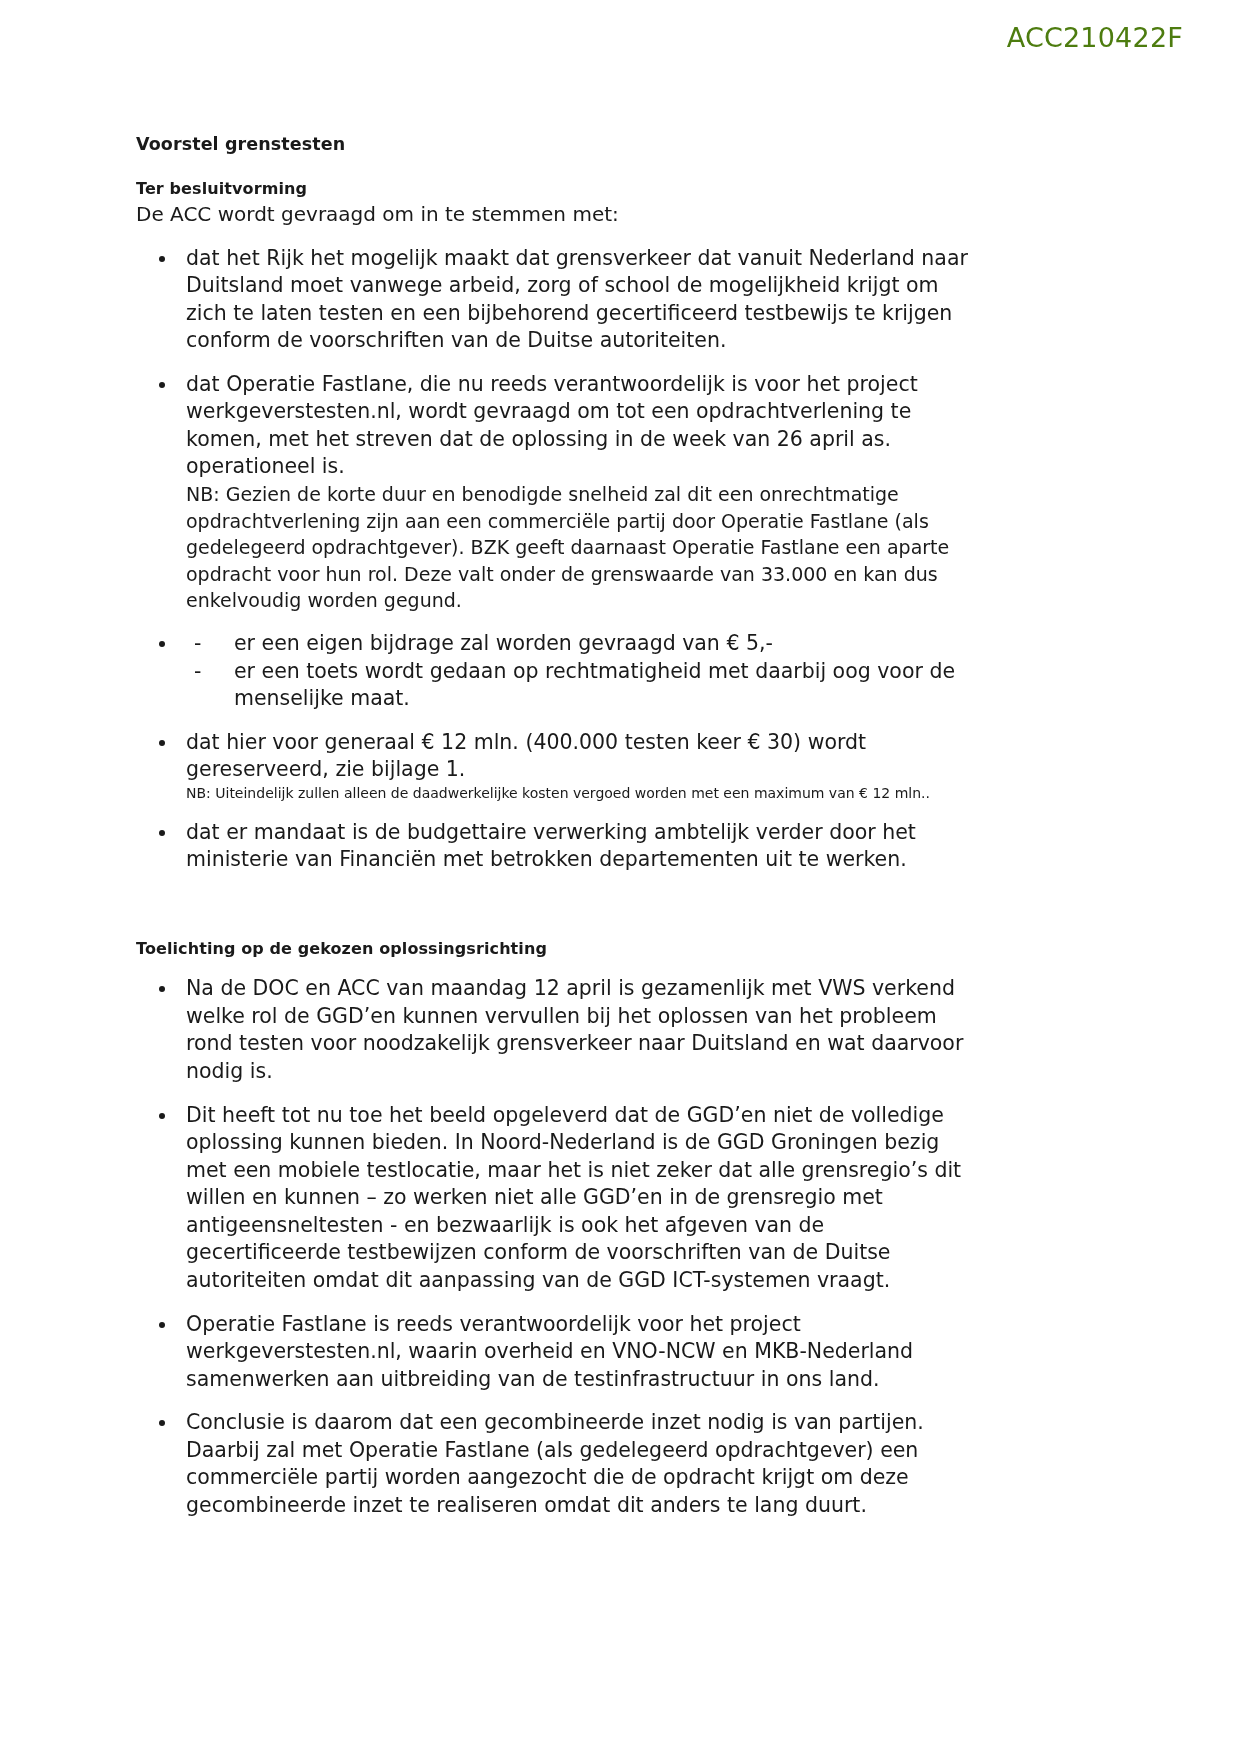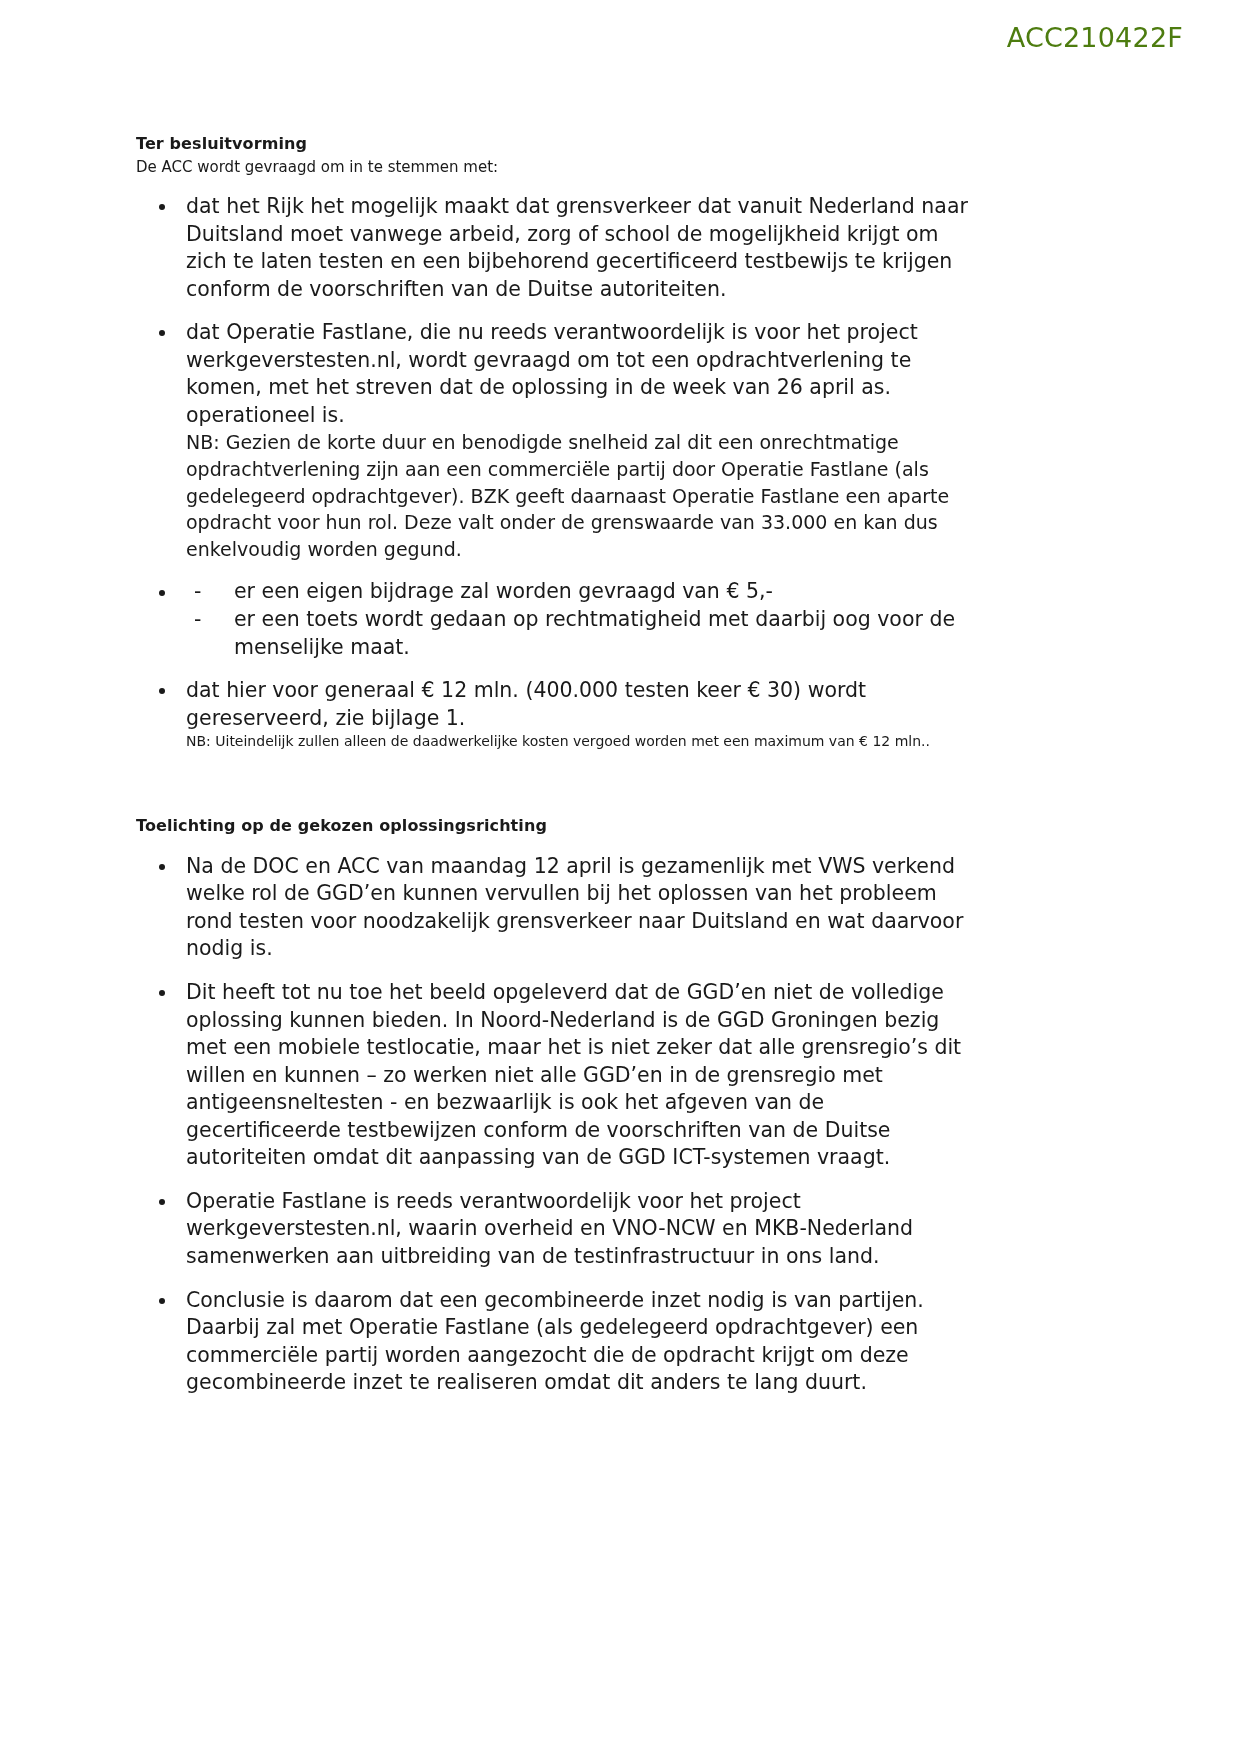--- a/index.html
+++ b/index.html
@@ -47,21 +47,21 @@
     font-size: 16px;
     font-weight: bold;
     margin: 0 0 2px 0;
     line-height: 1.35;
     letter-spacing: 0.1px;
   }
   .section-gap {
     height: 48px;
   }
   p.lead {
-    font-size: 15px;
+    font-size: 20px;
     line-height: 1.36;
     margin: 0 0 1px 0;
   }
   ul.bullets {
     list-style: none;
     margin: 0;
     padding: 0;
   }
   ul.bullets > li {
     position: relative;
@@ -113,20 +113,21 @@
 </style>
 </head>
 <body>
 
 <div class="page">
 
   <div class="doc-header">ACC210422F</div>
 
   <div class="body-area">
 
+    <div class="kicker">Voorstel  grenstesten</div>
 
     <div>
       <h2 class="section-heading">Ter besluitvorming</h2>
 
       <p class="lead">De ACC wordt gevraagd om in te stemmen met:</p>
 
       <ul class="bullets">
 
         <li>
           <span class="bullet-dot"></span>
@@ -152,20 +153,24 @@
             </li>
           </ul>
         </li>
 
         <li>
           <span class="bullet-dot"></span>
           <span class="li-text">dat hier voor generaal € 12 mln. (400.000 testen keer € 30) wordt gereserveerd, zie bijlage 1.</span>
           <span class="nb-note-reg">NB: Uiteindelijk zullen alleen de daadwerkelijke kosten vergoed worden met een maximum van € 12 mln..</span>
         </li>
 
+        <li>
+          <span class="bullet-dot"></span>
+          <span class="li-text">dat er mandaat is de budgettaire verwerking ambtelijk verder door het ministerie van Financiën met betrokken departementen uit te werken.</span>
+        </li>
 
       </ul>
     </div>
 
     <div class="section-gap"></div>
 
     <div>
       <h2 class="section-heading">Toelichting op de gekozen oplossingsrichting</h2>
 
       <ul class="bullets">

